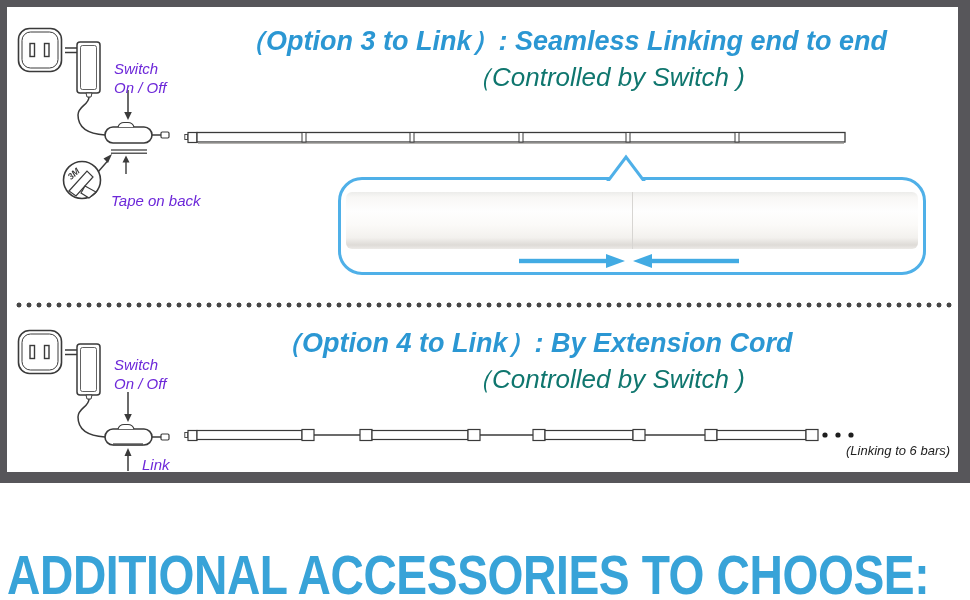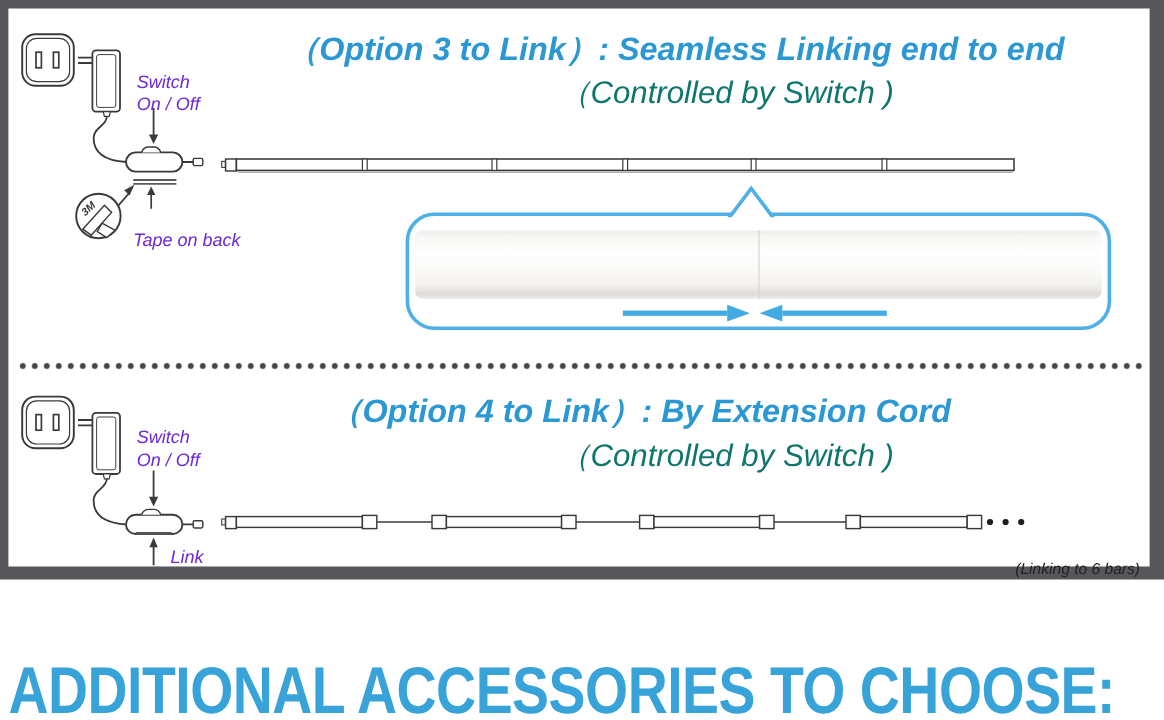--- a/index.html
+++ b/index.html
@@ -185,18 +185,18 @@
       </g>
     </svg>
 
     <svg class="abs" style="left:96px;top:434px;" width="70" height="36" viewBox="0 0 70 36">
       <line x1="10" y1="3.5" x2="40" y2="3.5" stroke="#555" stroke-width="2.4"></line>
       <line x1="25" y1="30" x2="25" y2="14" stroke="#3a3a3a" stroke-width="1.5"></line>
       <polygon points="21.5,15 28.5,15 25,7" fill="#3a3a3a"></polygon>
     </svg>
     <div class="abs smalllabel" style="left:135px;top:448px;">Link</div>
 
-    <div class="abs tinylabel" style="left:839px;top:459px;">(Linking to 6 bars)</div>
+    <div class="abs tinylabel" style="left:839px;top:436px;">(Linking to 6 bars)</div>
   </div>
 
   <div class="abs footer-heading">ADDITIONAL ACCESSORIES TO CHOOSE:</div>
 
 </div>
 
 </body></html>

